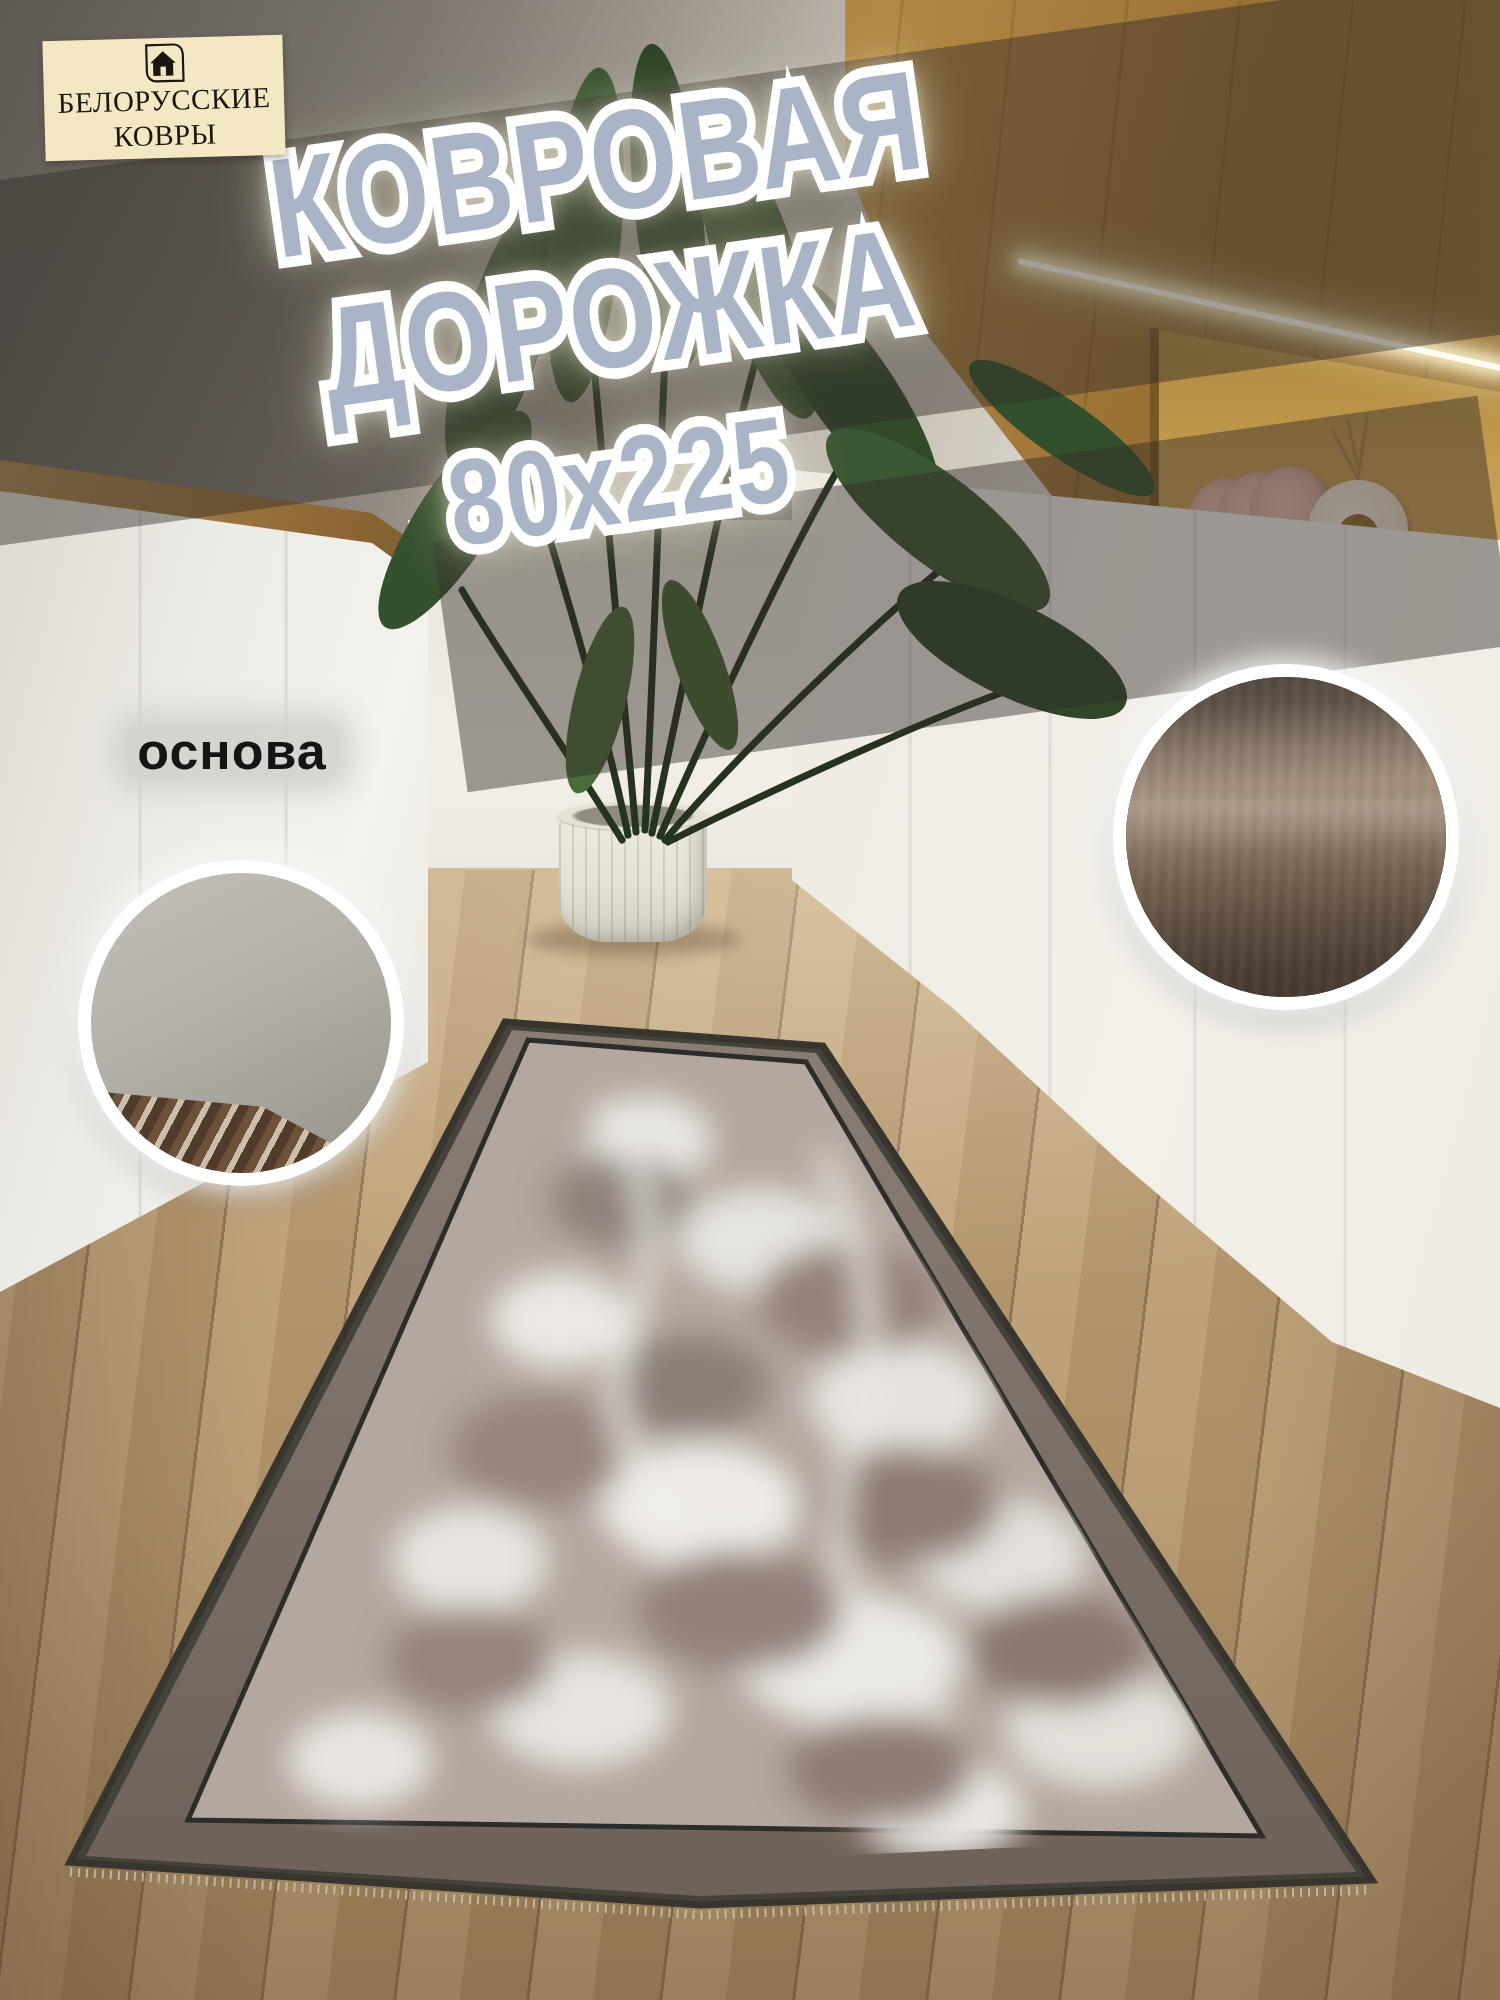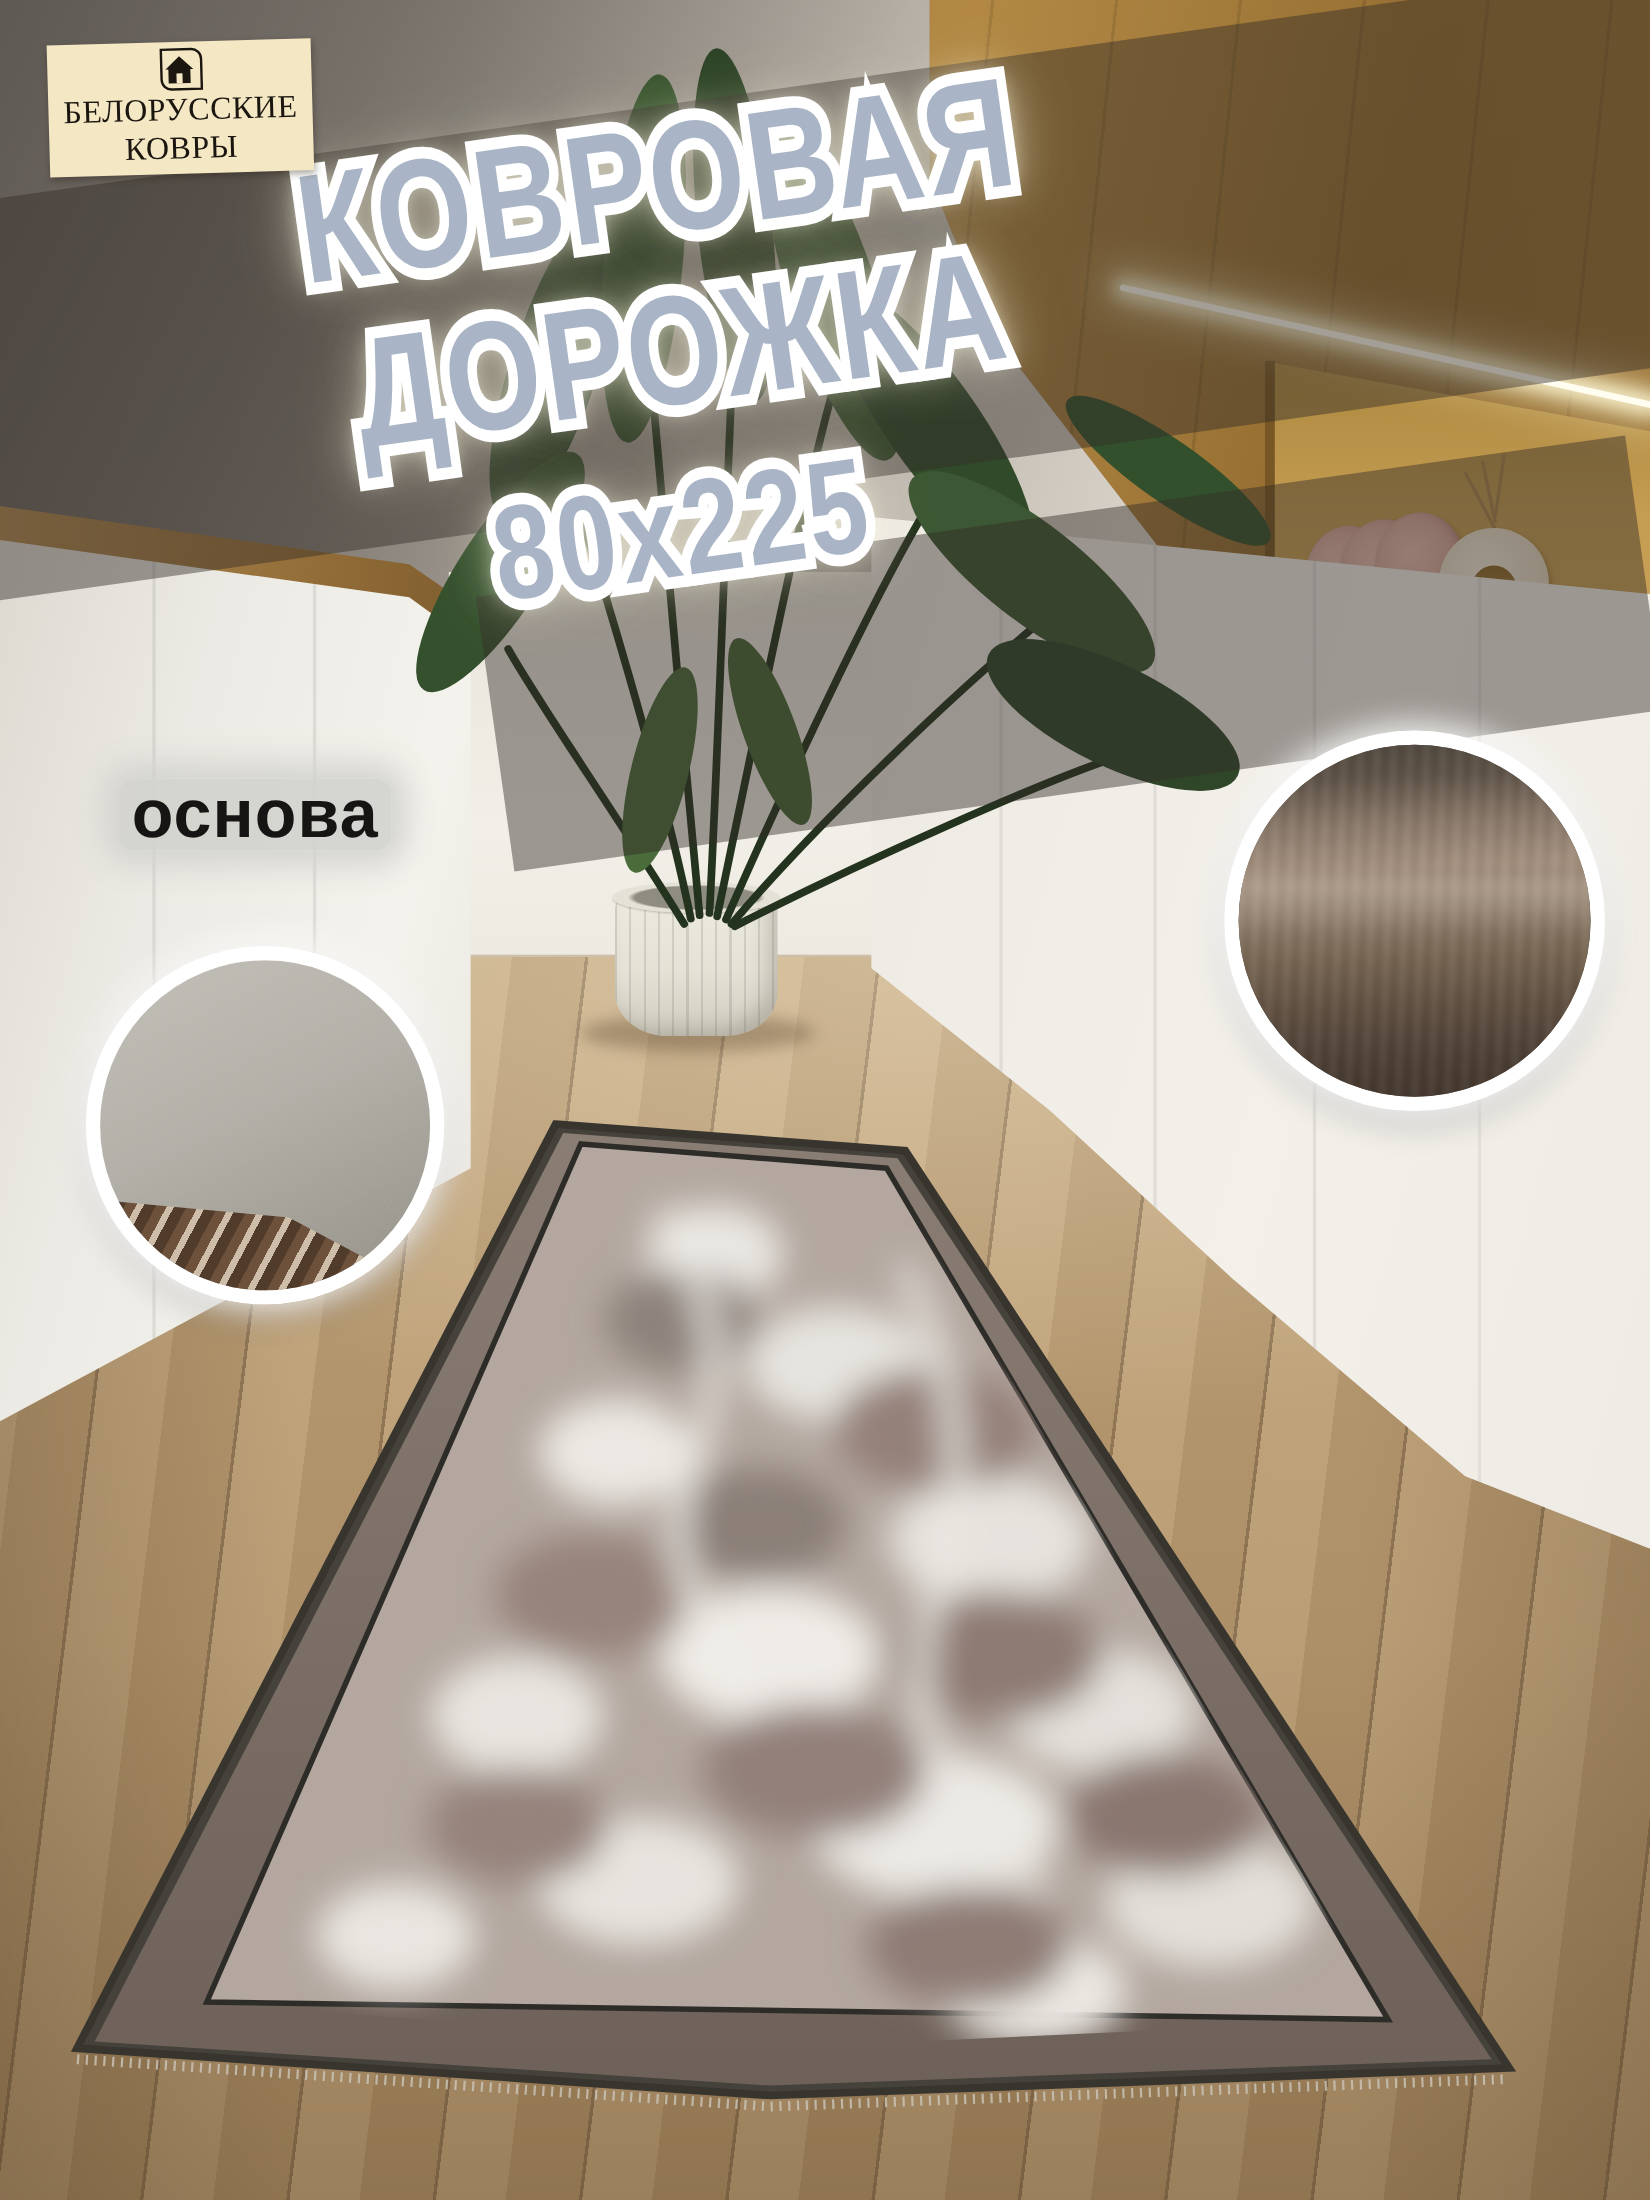--- a/index.html
+++ b/index.html
@@ -99,21 +99,21 @@
     letter-spacing:3px;white-space:nowrap;}
   .size-block .big-line{font-size:98px;}
   .t-back{position:absolute;left:0;top:0;width:100%;color:transparent;
     -webkit-text-stroke:17px var(--title-outline);
     text-shadow:0 0 18px rgba(252,250,232,.95),0 0 36px rgba(250,247,220,.75),0 0 60px rgba(248,244,210,.45);}
   .t-front{position:relative;color:var(--title-fill);}
 
   
   .label{position:absolute;text-align:center;font-weight:700;color:var(--label-text);line-height:1.02;}
   .label .blob{display:inline-block;padding:1px 12px;border-radius:14px;}
-  .label-backing{left:52px;top:708px;width:360px;font-size:62px;letter-spacing:1px;}
+  .label-backing{left:52px;top:724px;width:360px;font-size:52px;letter-spacing:1px;}
   .label-backing .blob{background:rgba(211,210,206,.92);box-shadow:0 0 26px 15px rgba(211,210,206,.92);}
   .label-pile{left:1088px;top:992px;width:375px;font-size:56px;letter-spacing:1px;}
   .label-pile .blob{background:rgba(233,232,229,.95);box-shadow:0 0 24px 14px rgba(233,232,229,.95);}
 
   
   .inset{position:absolute;border-radius:50%;border:13px solid #fff;overflow:hidden;
     box-shadow:0 0 26px 8px rgba(255,255,255,.8),0 12px 28px rgba(0,0,0,.25);}
   .inset-felt{left:78px;top:860px;width:300px;height:300px;
     background:linear-gradient(155deg,#c6c3bb 0%,#b4b1a9 45%,#a09d94 75%,#918d83 100%);}
   .felt-noise{position:absolute;inset:0;opacity:.5;}

